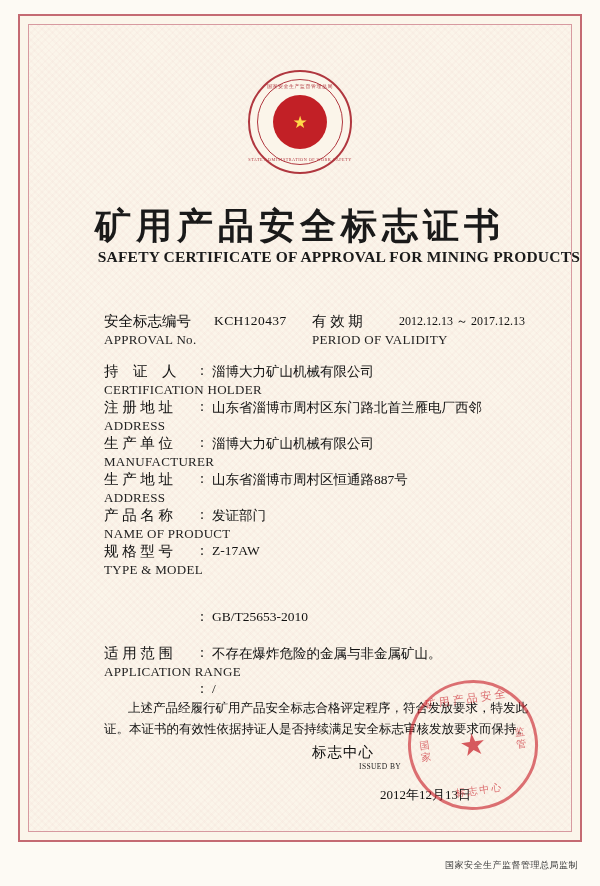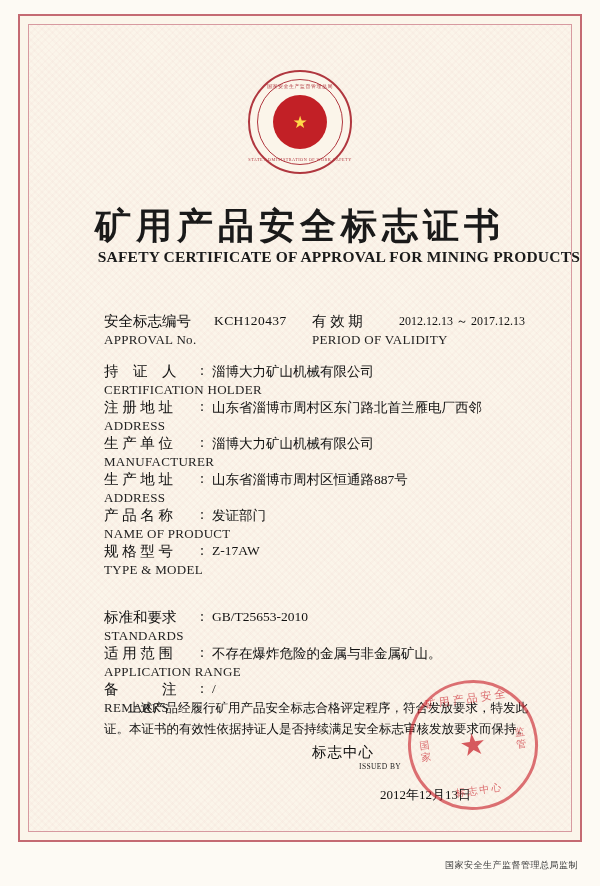--- a/index.html
+++ b/index.html
@@ -367,42 +367,34 @@
           <div class="lbl-cn">规 格 型 号</div>
           <div class="lbl-en">TYPE &amp; MODEL</div>
         </div>
         <div class="colon">:</div>
         <div class="val">Z-17AW</div>
       </div>
 
       <div class="spacer"></div>
 
       <div class="row">
-        <div class="lbl">
-          <div class="lbl-cn">标准和要求</div>
-          <div class="lbl-en">STANDARDS</div>
-        </div>
         <div class="colon">:</div>
         <div class="val">GB/T25653-2010</div>
       </div>
 
       <div class="row">
         <div class="lbl">
           <div class="lbl-cn">适 用 范 围</div>
           <div class="lbl-en">APPLICATION RANGE</div>
         </div>
         <div class="colon">:</div>
         <div class="val">不存在爆炸危险的金属与非金属矿山。</div>
       </div>
 
       <div class="row">
-        <div class="lbl">
-          <div class="lbl-cn">备　　　注</div>
-          <div class="lbl-en">REMARKS</div>
-        </div>
         <div class="colon">:</div>
         <div class="val">/</div>
       </div>
     </div>
 
     <div class="statement">
       <span>上述产品经履行矿用产品安全标志合格评定程序，符合发放要求，特发此</span>
       <div class="line2">证。本证书的有效性依据持证人是否持续满足安全标志审核发放要求而保持。</div>
     </div>
 

